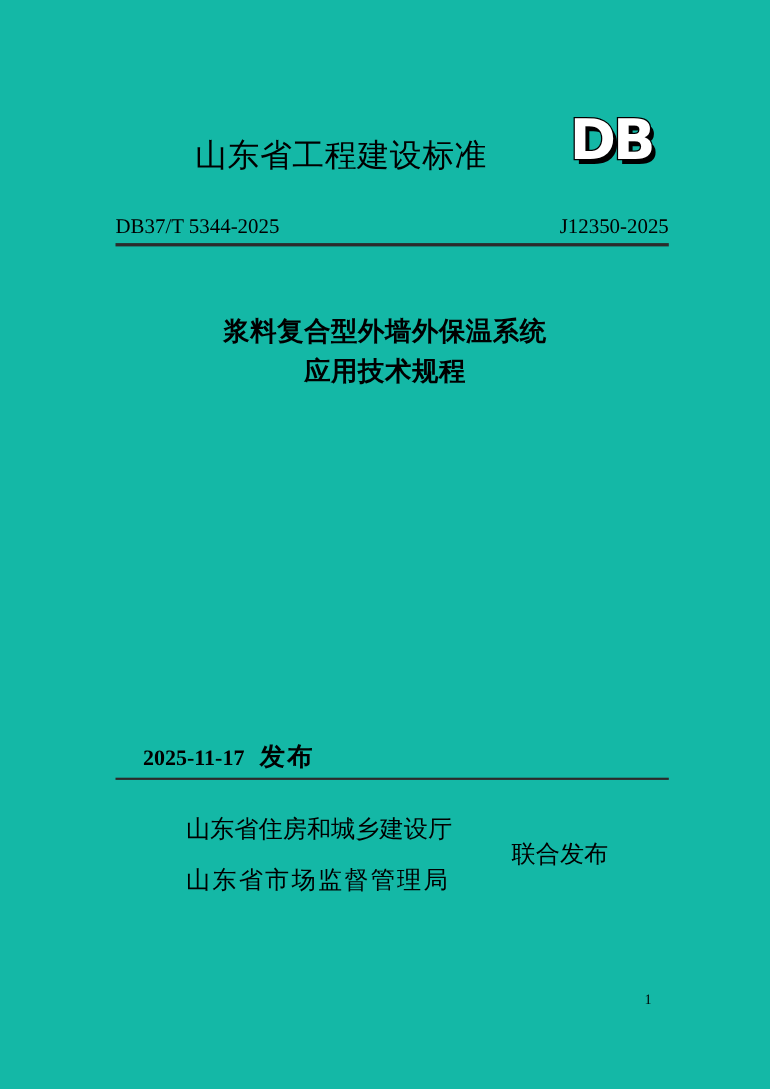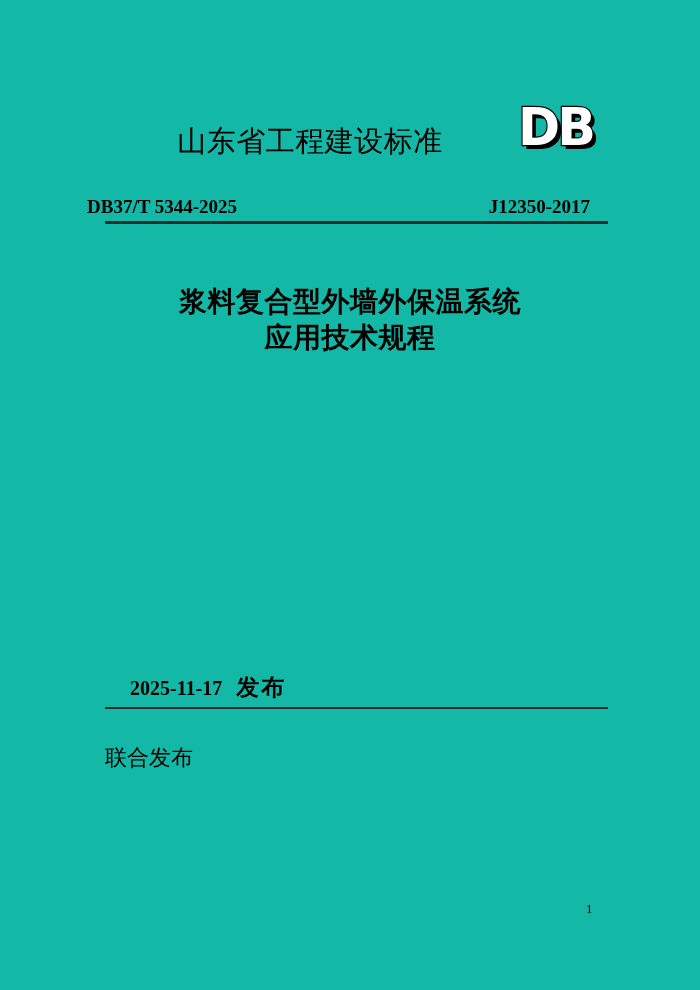--- a/index.html
+++ b/index.html
@@ -32,27 +32,27 @@
     position: absolute;
     left: 516px;
     top: 96px;
     width: 94px;
     height: 64px;
   }
 
   
   .codes-row {
     position: absolute;
-    left: 87px;
+    left: 105px;
     width: 503px;
     top: 196px;
     display: flex;
     justify-content: space-between;
     align-items: center;
-    font-weight: bold;
+    font-weight: normal;
     font-size: 19px;
     white-space: nowrap;
   }
   .rule-top {
     position: absolute;
     left: 105px;
     width: 503px;
     top: 221px;
     height: 3px;
     background: #2b2b2b;
@@ -69,21 +69,21 @@
   
   .title-block {
     position: absolute;
     left: 0;
     top: 284px;
     width: 700px;
     text-align: center;
   }
   .title-cn {
     font-weight: bold;
-    font-size: 28px;
+    font-size: 24px;
     line-height: 36px;
     letter-spacing: 0.5px;
     white-space: nowrap;
   }
   .title-en {
     margin-top: 10px;
     font-weight: bold;
     font-size: 13.5px;
     line-height: 19px;
   }
@@ -160,36 +160,40 @@
 
   <svg class="logo" viewBox="0 0 100 64" aria-hidden="true">
     <g font-family="'DejaVu Sans', sans-serif" font-weight="bold" font-size="54" letter-spacing="-3">
       <text x="6" y="54" fill="#000000">DB</text>
       <text x="2" y="50" fill="#ffffff" stroke="#000000" stroke-width="2.5" paint-order="stroke">DB</text>
     </g>
   </svg>
 
   <div class="codes-row">
     <span>DB37/T 5344-2025</span>
-    <span>J12350-2017</span>
+    <span>J12350-2025</span>
   </div>
   <div class="rule-top"></div>
 
   <div class="title-block">
     <div class="title-cn">浆料复合型外墙外保温系统</div>
     <div class="title-cn">应用技术规程</div>
   </div>
 
   <div class="dates-row">
     <div class="date-left">
       <span class="date-num">2025-11-17</span>
       <span class="date-label">发布</span>
     </div>
   </div>
   <div class="rule-bottom"></div>
 
   <div class="publishers">
+    <div class="org-col">
+      <div class="org-line">山东省住房和城乡建设厅</div>
+      <div class="org-line spread">山东省市场监督管理局</div>
+    </div>
     <div class="joint-label">联合发布</div>
   </div>
 
   <div class="page-number">1</div>
 
 </div>
 
 </body></html>

